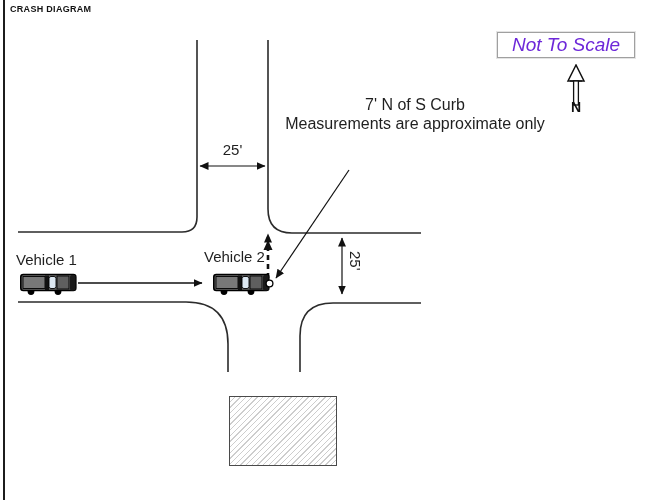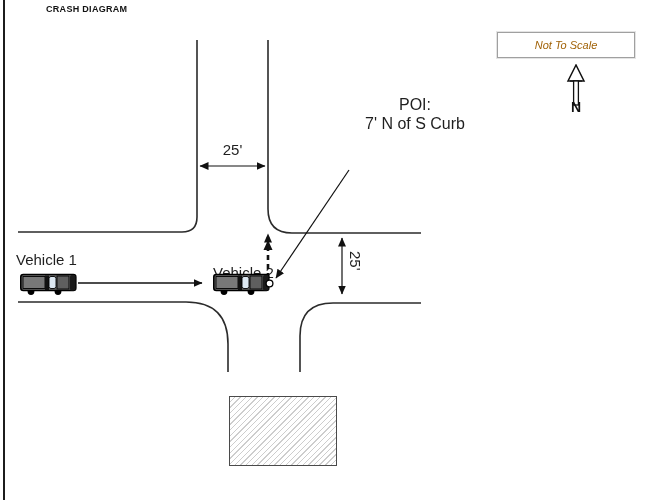--- a/index.html
+++ b/index.html
@@ -2,35 +2,35 @@
 <html><head>
 <meta charset="utf-8">
 <style>
   html,body{margin:0;padding:0;background:#fff;}
   #stage{
     position:relative;width:650px;height:500px;background:#ffffff;overflow:hidden;
     font-family:"Liberation Sans", sans-serif;color:#222;
   }
   .abs{position:absolute;}
   #left-border{left:3px;top:0;width:2px;height:500px;background:#1c1c1c;}
-  #crash-title{left:10px;top:4px;font-size:9px;font-weight:bold;letter-spacing:.3px;color:#111;margin-left:36px;}
+  #crash-title{left:10px;top:4px;font-size:9px;font-weight:bold;letter-spacing:.3px;color:#111;}
   #nts-box{
     left:497px;top:32px;width:136px;height:24px;
     border:1px solid #a0a0a0;box-shadow:0 0 0 1px #e4e4e4;
     display:flex;align-items:center;justify-content:center;background:#fff;
   }
-  #nts-label{font-size:11px;font-style:italic;color:#a16207;}
+  #nts-label{font-size:19px;font-style:italic;color:#6d28d9;}
   #compass{left:558px;top:64px;width:36px;height:44px;}
   #compass-n{left:558px;top:99px;width:36px;text-align:center;font-size:14px;font-weight:bold;color:#111;}
   #poi-note{left:270px;top:95px;width:290px;text-align:center;font-size:16px;line-height:19px;color:#1f1f1f;z-index:1;}
   .diagram-label{font-size:15px;color:#1f1f1f;z-index:1;}
   #dim-top-label{left:197px;top:141px;width:71px;text-align:center;}
   #dim-right-label{left:364px;top:251px;transform:rotate(90deg);transform-origin:left top;white-space:nowrap;}
   #vehicle1-label{left:16px;top:251px;}
-  #vehicle2-label{left:204px;top:264px;margin-left:9px;}
+  #vehicle2-label{left:204px;top:248px;}
   #address-label{left:224px;top:373px;width:120px;text-align:center;font-size:16px;z-index:1;}
   #building{
     left:229px;top:396px;width:108px;height:70px;z-index:0;
     border:1.5px solid #4a4a4a;box-sizing:border-box;
     background:repeating-linear-gradient(135deg,#ffffff 0px,#ffffff 3px,#cdcdcd 3px,#cdcdcd 4px);
   }
   #diagram-svg{left:0;top:0;z-index:2;pointer-events:none;}
 </style>
 </head>
 <body>
@@ -46,22 +46,22 @@
   </div>
 
   <svg id="compass" class="abs" width="36" height="44" viewBox="0 0 36 44">
     <polygon points="18,1 10,17 26,17" fill="#ffffff" stroke="#111" stroke-width="1.5"></polygon>
     <line x1="12" y1="17" x2="24" y2="17" stroke="#111" stroke-width="1.2"></line>
     <rect x="15.6" y="17" width="4.8" height="24" fill="#ffffff" stroke="#111" stroke-width="1.3"></rect>
   </svg>
   <div id="compass-n" class="abs">N</div>
 
   <div id="poi-note" class="abs">
-    <div>POI:</div>
     <div>7' N of S Curb</div>
+    <div>Measurements are approximate only</div>
   </div>
 
   <div id="dim-top-label" class="abs diagram-label">25'</div>
   <div id="dim-right-label" class="abs diagram-label">25'</div>
 
   <div id="vehicle1-label" class="abs diagram-label">Vehicle 1</div>
   <div id="vehicle2-label" class="abs diagram-label">Vehicle 2</div>
 
 
   <div id="building" class="abs"></div>

